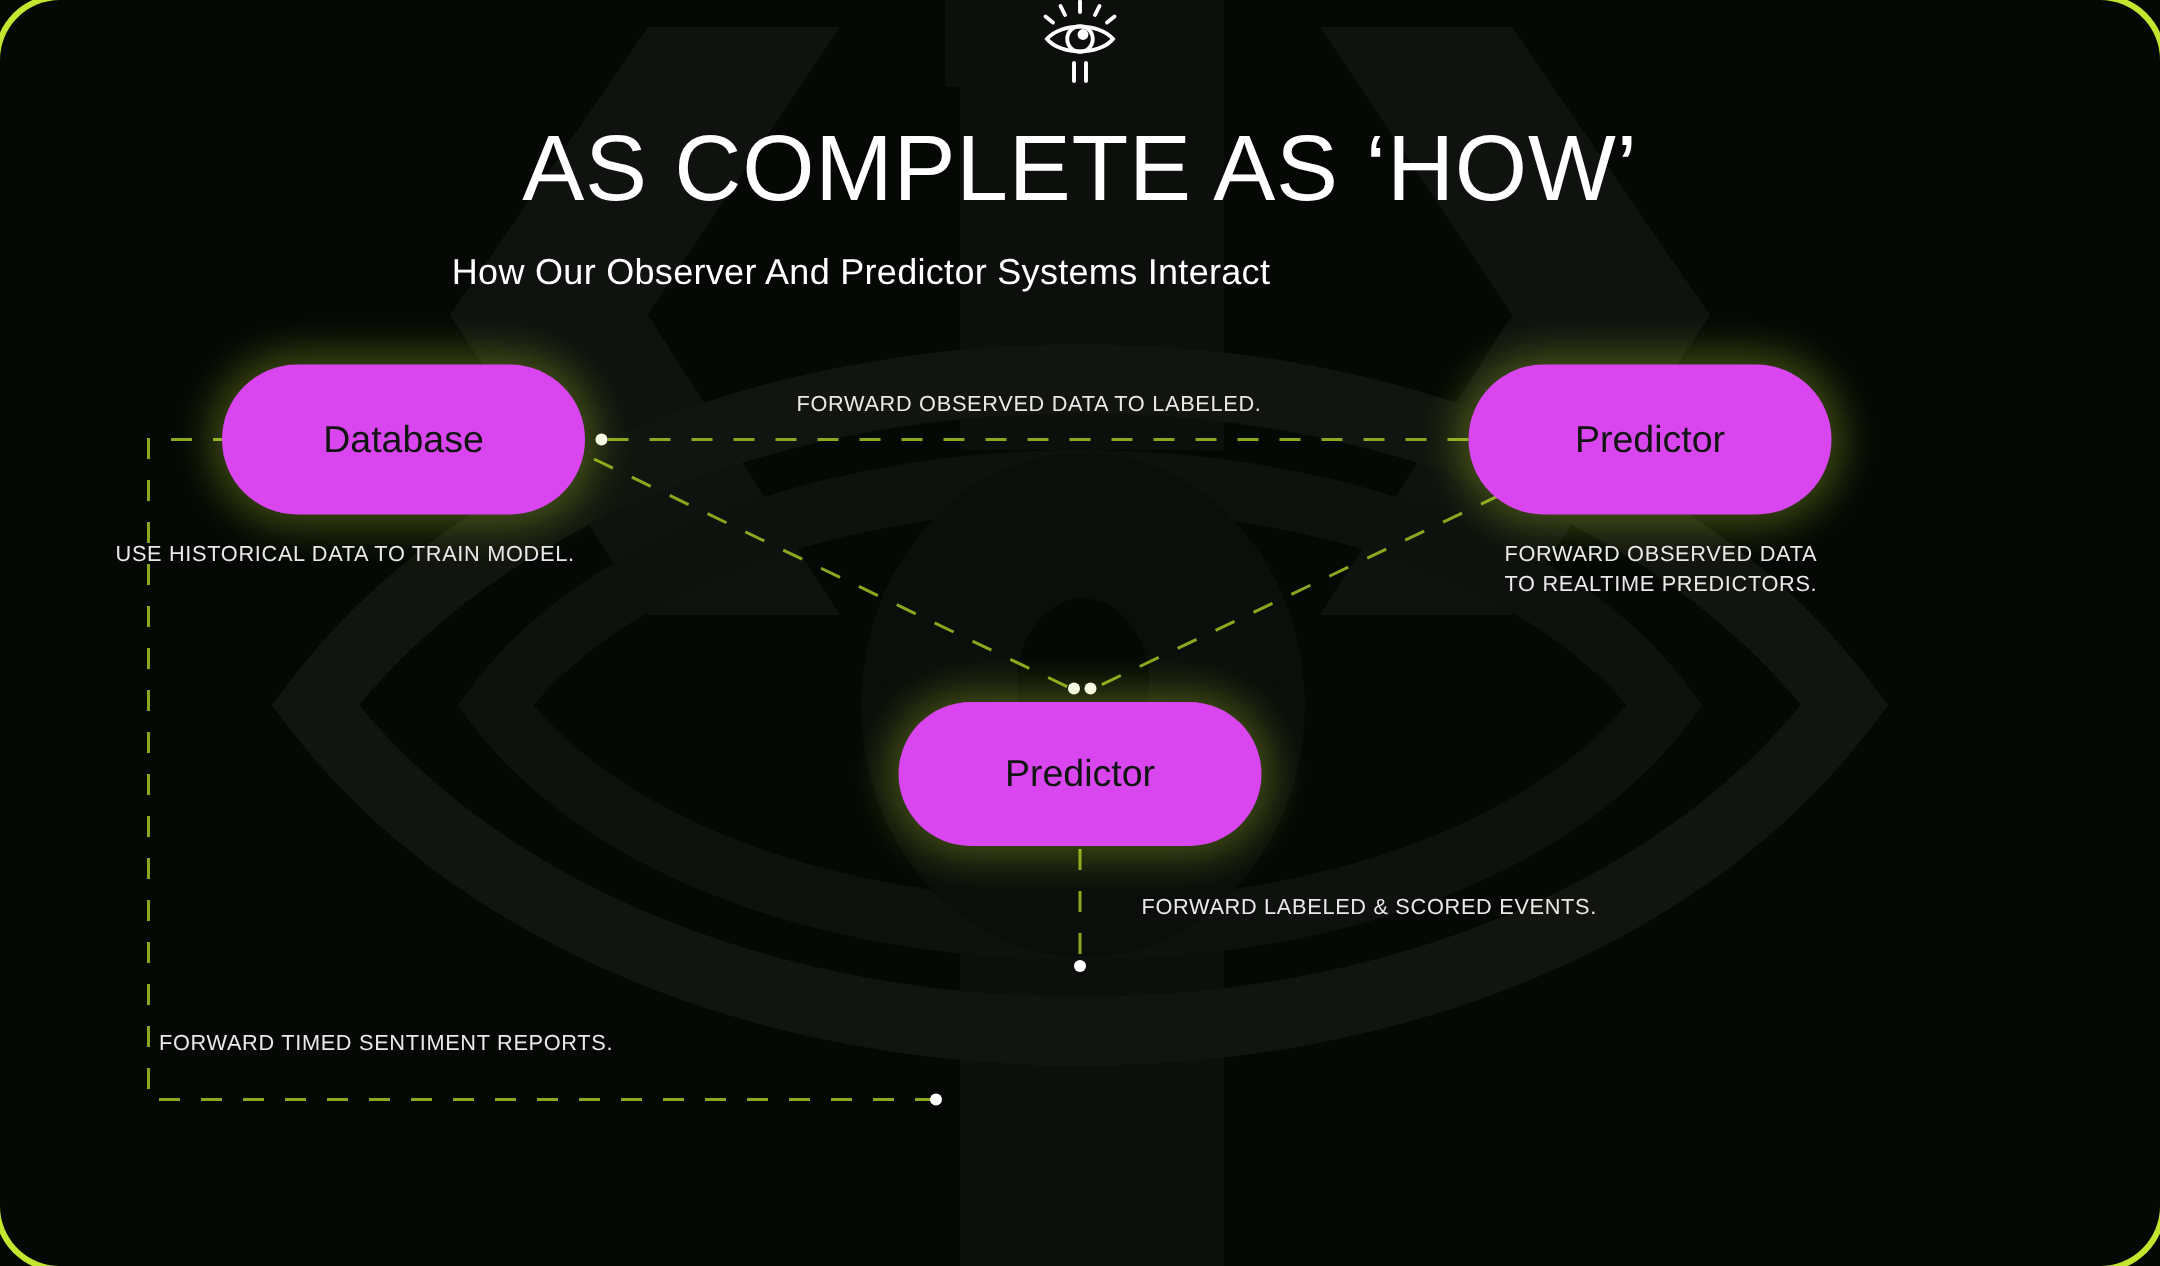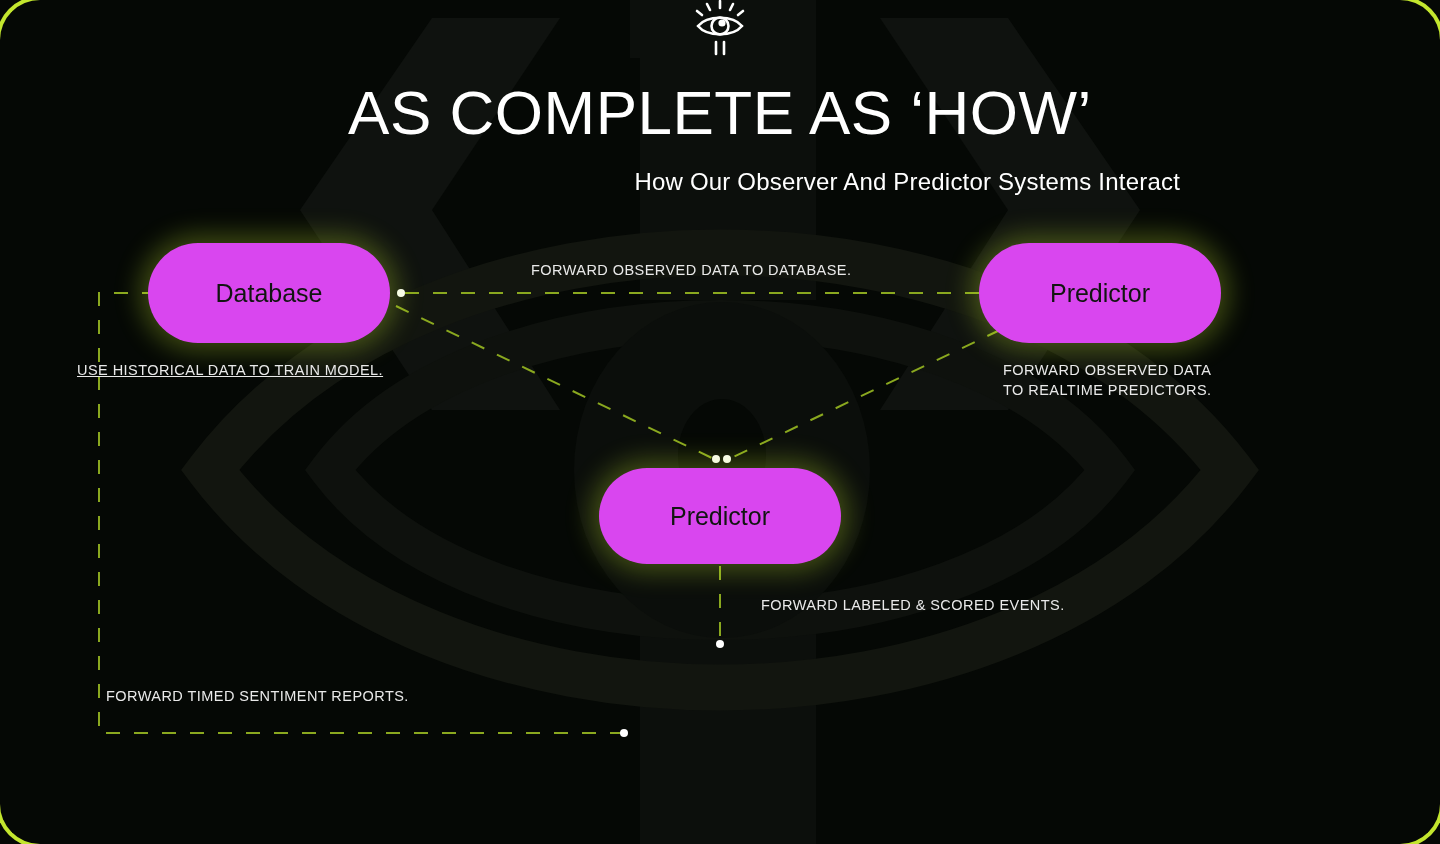--- a/index.html
+++ b/index.html
@@ -85,27 +85,26 @@
     font-weight: 400;
     letter-spacing: 0.5px;
     line-height: 1;
     z-index: 20;
   }
   #subtitle {
     position: absolute;
     top: 168px;
     left: 0;
     width: 1148px;
-    text-align: right;
+    text-align: center;
     color: #ffffff;
     font-size: 24px;
     font-weight: 400;
     letter-spacing: 0.2px;
     z-index: 20;
-    padding-left: 32px;
   }
 
   
   #edges {
     position: absolute;
     inset: 0;
     z-index: 10;
     pointer-events: none;
   }
 
@@ -136,21 +135,21 @@
   .edge-label {
     position: absolute;
     z-index: 30;
     color: #e9e9e9;
     font-size: 14.5px;
     letter-spacing: 0.45px;
     line-height: 1.35;
     white-space: pre-line;
   }
   #label-obs-to-db    { left: 531px; top: 261px; }
-  #label-hist         { left: 77px;  top: 361px; text-decoration: underline; }
+  #label-hist         { left: 77px;  top: 361px; }
   #label-obs-to-pred  { left: 1003px; top: 361px; }
   #label-labeled      { left: 717px; top: 596px; margin-left: 44px; }
   #label-sentiment    { left: 106px; top: 687px; }
 </style>
 </head>
 <body>
 
 <div id="stage">
 
   <svg id="watermark" viewBox="0 0 1440 844" preserveAspectRatio="xMidYMid slice" aria-hidden="true">
@@ -219,20 +218,20 @@
       <circle cx="727" cy="459" r="4"></circle>
       <circle cx="720" cy="644" r="4"></circle>
       <circle cx="624" cy="733" r="4"></circle>
     </g>
   </svg>
 
   <div id="node-database" class="node pill">Database</div>
   <div id="node-observers" class="node pill">Predictor</div>
   <div id="node-predictors" class="node pill">Predictor</div>
 
-  <div id="label-obs-to-db" class="edge-label">FORWARD OBSERVED DATA TO DATABASE.</div>
+  <div id="label-obs-to-db" class="edge-label">FORWARD OBSERVED DATA TO LABELED.</div>
   <div id="label-hist" class="edge-label">USE HISTORICAL DATA TO TRAIN MODEL.</div>
   <div id="label-obs-to-pred" class="edge-label">FORWARD OBSERVED DATA
 TO REALTIME PREDICTORS.</div>
   <div id="label-labeled" class="edge-label">FORWARD LABELED &amp; SCORED EVENTS.</div>
   <div id="label-sentiment" class="edge-label">FORWARD TIMED SENTIMENT REPORTS.</div>
 
 </div>
 
 </body></html>

